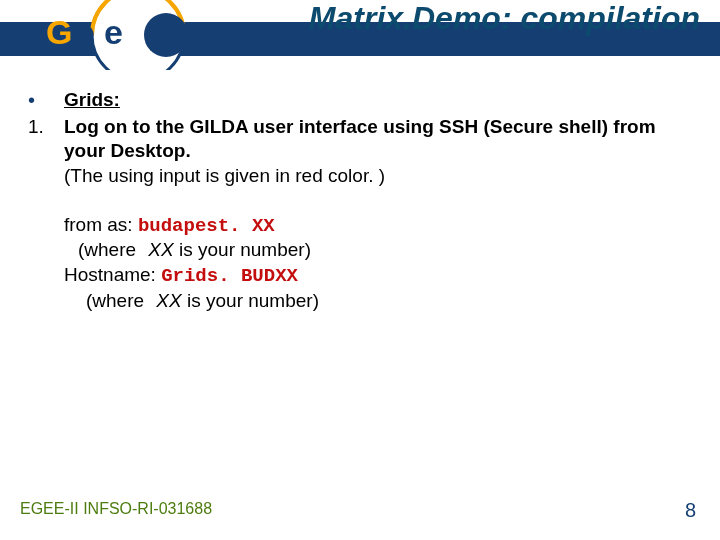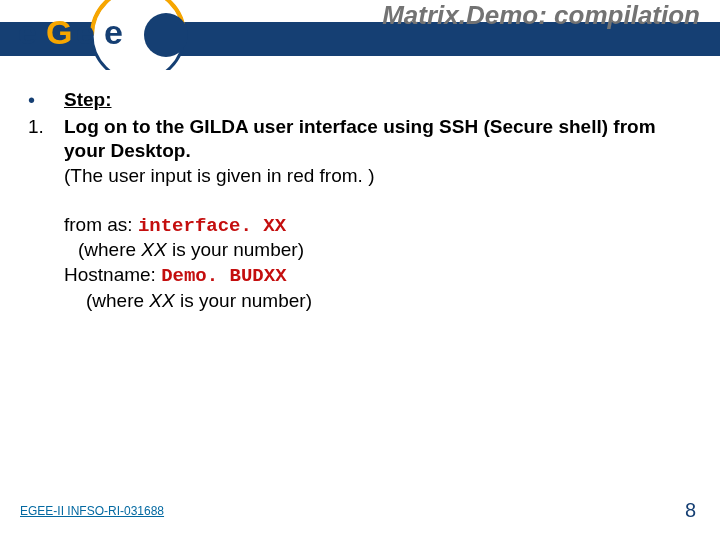--- a/index.html
+++ b/index.html
@@ -26,24 +26,24 @@
   .logo {
     position: absolute;
     top: 0;
     left: 8px;
     z-index: 2;
   }
   .title {
     position: absolute;
     top: 0;
     right: 20px;
-    font-size: 26px;
+    font-size: 32px;
     font-style: italic;
     font-weight: bold;
-    color: #737373;
+    color: #0c4a6e;
     z-index: 3;
   }
   .tagline {
     position: absolute;
     top: 57px;
     left: 200px;
     font-size: 9px;
     color: #fff;
     z-index: 3;
     letter-spacing: 0.2px;
@@ -59,28 +59,27 @@
   .bullet-text { flex: 1; font-weight: bold; text-decoration: underline; }
   .num-row { display: flex; }
   .num-marker { width: 36px; }
   .num-body { flex: 1; }
   .bold { font-weight: bold; text-align: right; }
   .mono { font-family: "Courier New", Courier, monospace; font-weight: bold; }
   .red { color: #c40e0e; }
   .spacer { height: 24px; }
   .indent1 { padding-left: 14px; }
   .indent2 { padding-left: 22px; }
-  .ital { font-style: italic; }
+  .ital { font-style: italic; margin-left: 7px; }
   .footer-left {
     position: absolute;
     bottom: 22px;
     left: 20px;
-    font-size: 12px;
-    color: #0369a1;
-    text-decoration: underline;
+    font-size: 16px;
+    color: #4d7c0f;
   }
   .footer-right {
     position: absolute;
     bottom: 18px;
     right: 24px;
     font-size: 20px;
     color: #153f73;
   }
 </style>
 </head>
@@ -99,38 +98,38 @@
       <text x="96" y="44" font-family="Arial" font-size="34" font-weight="bold" fill="#153f73">e</text>
     </svg>
   </div>
   <div class="title">Matrix.Demo: compilation</div>
   <div class="tagline">Enabling Grids for E-sciencE</div>
 </div>
 
 <div class="content">
   <div class="bullet-row">
     <div class="bullet-marker">•</div>
-    <div class="bullet-text">Step:</div>
+    <div class="bullet-text">Grids:</div>
   </div>
   <div class="num-row">
     <div class="num-marker">1.</div>
     <div class="num-body">
       <div>
         <span class="bold">Log on to the GILDA user interface using SSH (Secure shell)  from your Desktop.</span>
       </div>
-      <div>(The user input is given in red from. )</div>
+      <div>(The using input is given in red color. )</div>
       <div class="spacer"></div>
       <div>
-        <span>from as: </span><span class="mono red">interface. XX</span>
+        <span>from as: </span><span class="mono red">budapest. XX</span>
       </div>
       <div class="indent1">
         <span>(where </span><span class="ital">XX</span><span> is your number)</span>
       </div>
       <div>
-        <span>Hostname: </span><span class="mono red">Demo. BUDXX</span>
+        <span>Hostname: </span><span class="mono red">Grids. BUDXX</span>
       </div>
       <div class="indent2">
         <span>(where </span><span class="ital">XX</span><span> is your number)</span>
       </div>
     </div>
   </div>
 </div>
 
 <div class="footer-left">EGEE-II INFSO-RI-031688</div>
 <div class="footer-right">8</div>

